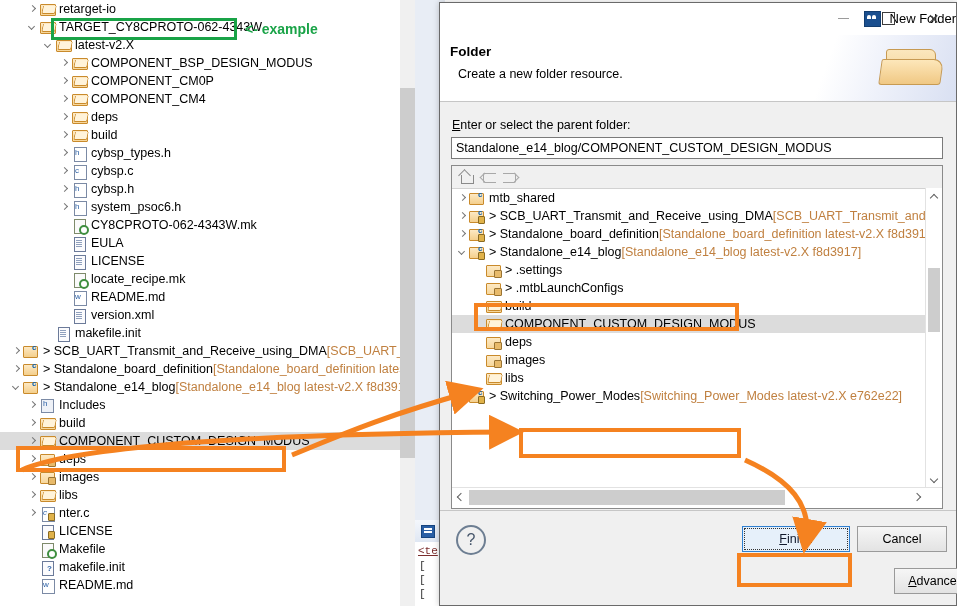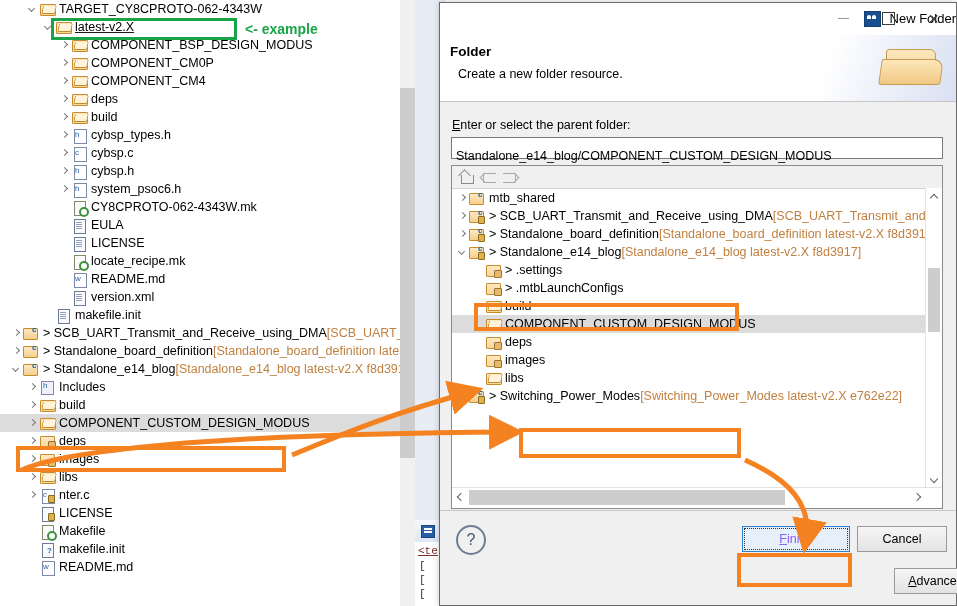--- a/index.html
+++ b/index.html
@@ -268,21 +268,21 @@
   }
 
   #body{position:relative;height:465px;background:#f0f0f0;}
 
   #lbl-parent{position:absolute;left:12px;top:16px;font-size:12.5px;color:#000;}
   #lbl-parent u{text-decoration:underline;}
   #input-parent{
     position:absolute;left:11px;top:35px;width:492px;height:22px;
     background:#fff;border:1px solid #7a7a7a;box-sizing:border-box;
     font-family:"Liberation Sans",sans-serif;font-size:12.5px;color:#000;
-    padding:8px 4px;line-height:20px;
+    padding:0 4px;line-height:20px;
   }
 
   #treebox{
     position:absolute;left:11px;top:63px;width:492px;height:344px;
     background:#fff;border:1px solid #8a8a8a;box-sizing:border-box;overflow:hidden;
   }
   #treetoolbar{
     position:relative;height:22px;background:#f0f0f0;border-bottom:1px solid #d2d2d2;
     display:flex;align-items:center;padding-left:4px;
   }
@@ -379,21 +379,21 @@
   #help-icon{
     position:absolute;left:16px;top:14px;width:26px;height:26px;
     border:2px solid #6d7e92;border-radius:50%;
     display:flex;align-items:center;justify-content:center;
     font-size:16px;color:#46566b;
   }
   #btn-finish{
     position:absolute;left:302px;top:15px;width:108px;height:26px;
     background:#e6f0fa;border:1px solid #2f7fd0;box-sizing:border-box;
     display:flex;align-items:center;justify-content:center;
-    font-size:12.5px;color:#8b5cf6;
+    font-size:12.5px;color:#0f172a;
   }
   #btn-finish .inner{
     position:absolute;left:1px;top:1px;right:1px;bottom:1px;
     border:1px dotted #333;
     display:flex;align-items:center;justify-content:center;
   }
   #btn-cancel{
     position:absolute;left:417px;top:15px;width:90px;height:26px;
     background:linear-gradient(#f6f6f6,#e3e3e3);border:1px solid #9a9a9a;
     box-sizing:border-box;display:flex;align-items:center;justify-content:center;
@@ -402,25 +402,31 @@
 
   
   #annot{position:absolute;left:0;top:0;width:957px;height:606px;pointer-events:none;}
 </style>
 </head>
 <body>
 
 <div id="explorer">
     <div class="row" style="height: 18px; line-height: 18px;">
       <span style="flex: 0 0 26px; height: 1px;"></span>
+      <span class="arrow closed"></span>
+      <span class="ico ic-folder"></span>
+      <span class="lbl">retarget-io</span>
+    </div>
+    <div class="row" style="height: 18px; line-height: 18px;">
+      <span style="flex: 0 0 26px; height: 1px;"></span>
       <span class="arrow open"></span>
       <span class="ico ic-folder"></span>
       <span class="lbl">TARGET_CY8CPROTO-062-4343W</span>
     </div>
-    <div class="row" style="height: 18px; line-height: 18px; text-decoration: underline;">
+    <div class="row" style="height: 18px; line-height: 18px;">
       <span style="flex: 0 0 42px; height: 1px;"></span>
       <span class="arrow open"></span>
       <span class="ico ic-folder"></span>
       <span class="lbl">latest-v2.X</span>
     </div>
     <div class="row" style="height: 18px; line-height: 18px;">
       <span style="flex: 0 0 58px; height: 1px;"></span>
       <span class="arrow closed"></span>
       <span class="ico ic-folder"></span>
       <span class="lbl">COMPONENT_BSP_DESIGN_MODUS</span>

